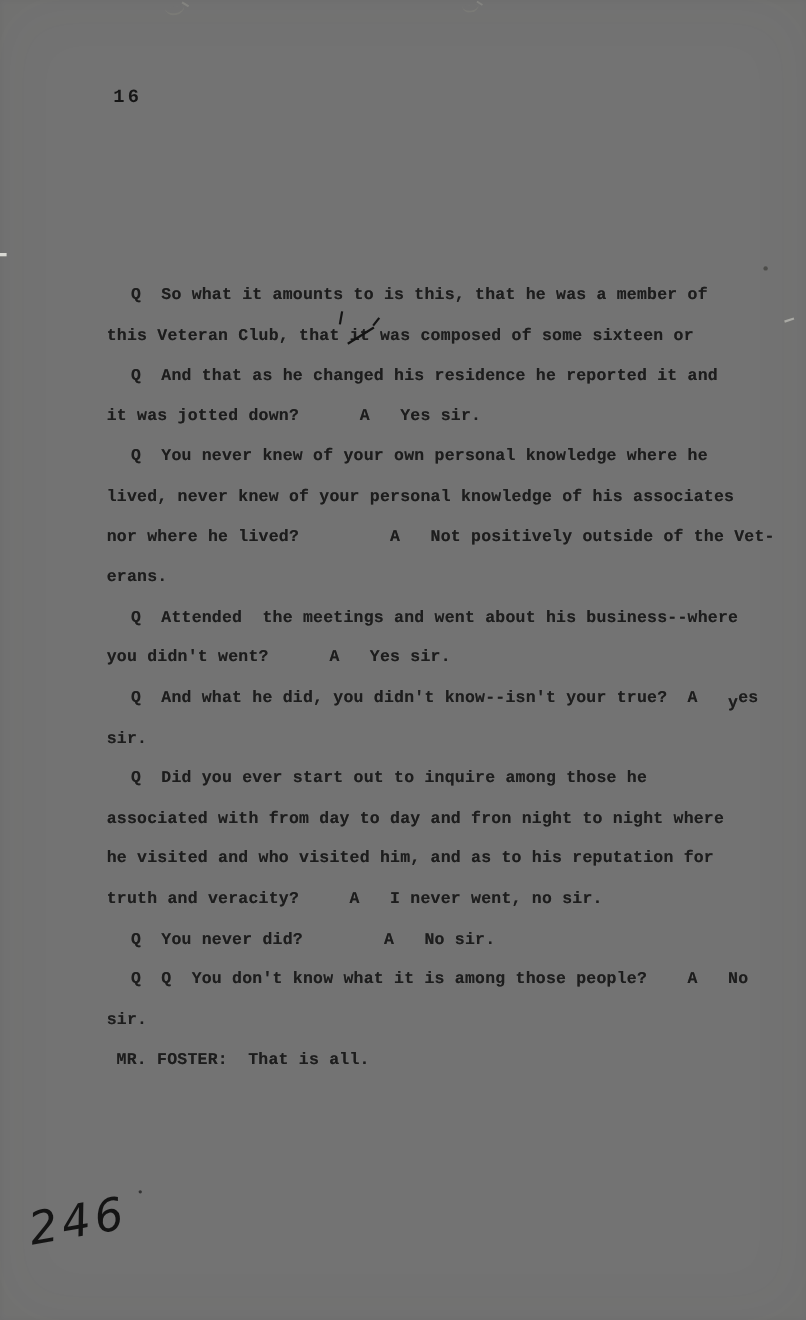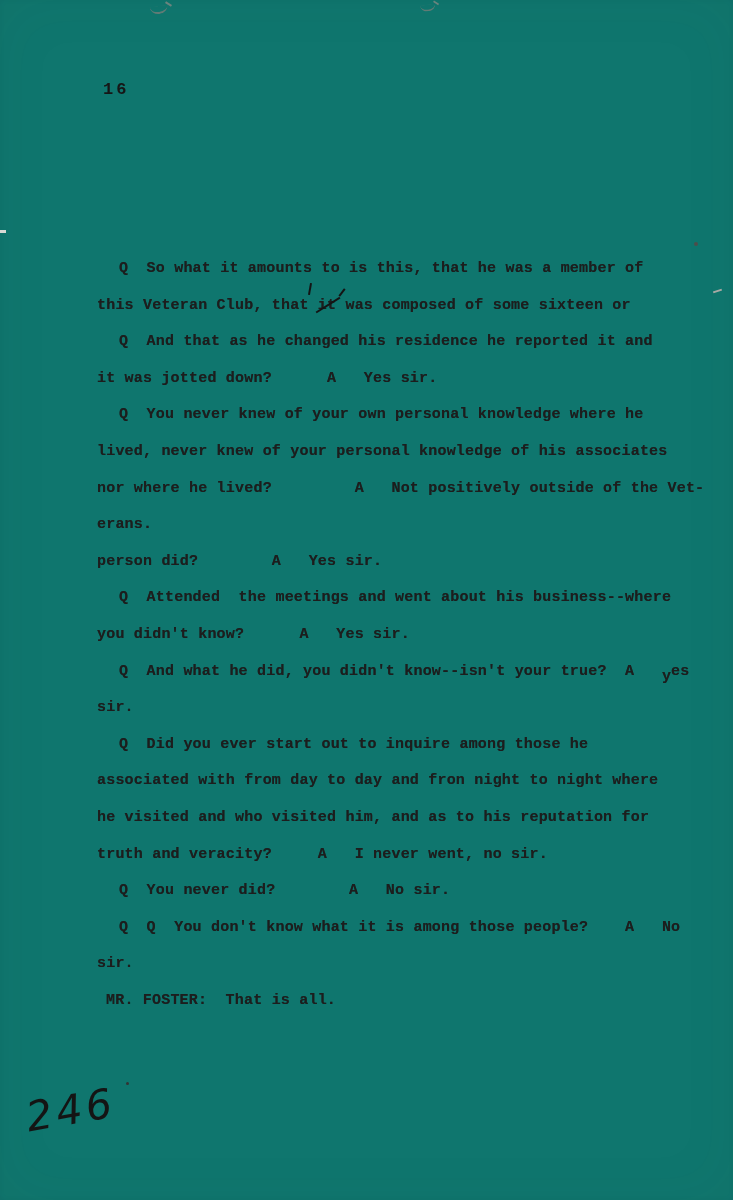--- a/index.html
+++ b/index.html
@@ -4,21 +4,21 @@
 <style>
   html, body {
     margin: 0;
     padding: 0;
     background: #e8e8e6;
   }
   .page {
     position: relative;
     width: 733px;
     height: 1200px;
-    background: #0f766e;
+    background: #737373;
     overflow: hidden;
     box-shadow: inset 0 0 60px rgba(80,75,60,0.05), inset 0 0 6px rgba(0,0,0,0.04);
     font-family: "Liberation Mono", "DejaVu Sans Mono", monospace;
     color: #1c1c1c;
   }
 
   .page-number {
     position: absolute;
     left: 103px;
     top: 80px;
@@ -182,23 +182,22 @@
 
   <div class="transcript">
       <div class="line indent">Q  So what it amounts to is this, that he was a member of</div>
       <div class="line"><span>this Veteran Club, that </span><span class="struck">it<i class="tick-after"></i></span><span> was composed of some sixteen or</span></div>
       <div class="line indent">Q  And that as he changed his residence he reported it and</div>
       <div class="line">it was jotted down?      A   Yes sir.</div>
       <div class="line indent">Q  You never knew of your own personal knowledge where he</div>
       <div class="line">lived, never knew of your personal knowledge of his associates</div>
       <div class="line">nor where he lived?         A   Not positively outside of the Vet-</div>
       <div class="line">erans.</div>
-      <div class="line">person did?        A   Yes sir.</div>
       <div class="line indent">Q  Attended  the meetings and went about his business--where</div>
-      <div class="line">you didn't know?      A   Yes sir.</div>
+      <div class="line">you didn't went?      A   Yes sir.</div>
       <div class="line indent"><span>Q  And what he did, you didn't know--isn't your true?  A   </span><span class="lowered">y</span><span>es</span></div>
       <div class="line">sir.</div>
       <div class="line indent">Q  Did you ever start out to inquire among those he</div>
       <div class="line">associated with from day to day and fron night to night where</div>
       <div class="line">he visited and who visited him, and as to his reputation for</div>
       <div class="line">truth and veracity?     A   I never went, no sir.</div>
       <div class="line indent">Q  You never did?        A   No sir.</div>
       <div class="line indent">Q  Q  You don't know what it is among those people?    A   No</div>
       <div class="line">sir.</div>
       <div class="line indent-sm">MR. FOSTER:  That is all.</div>

